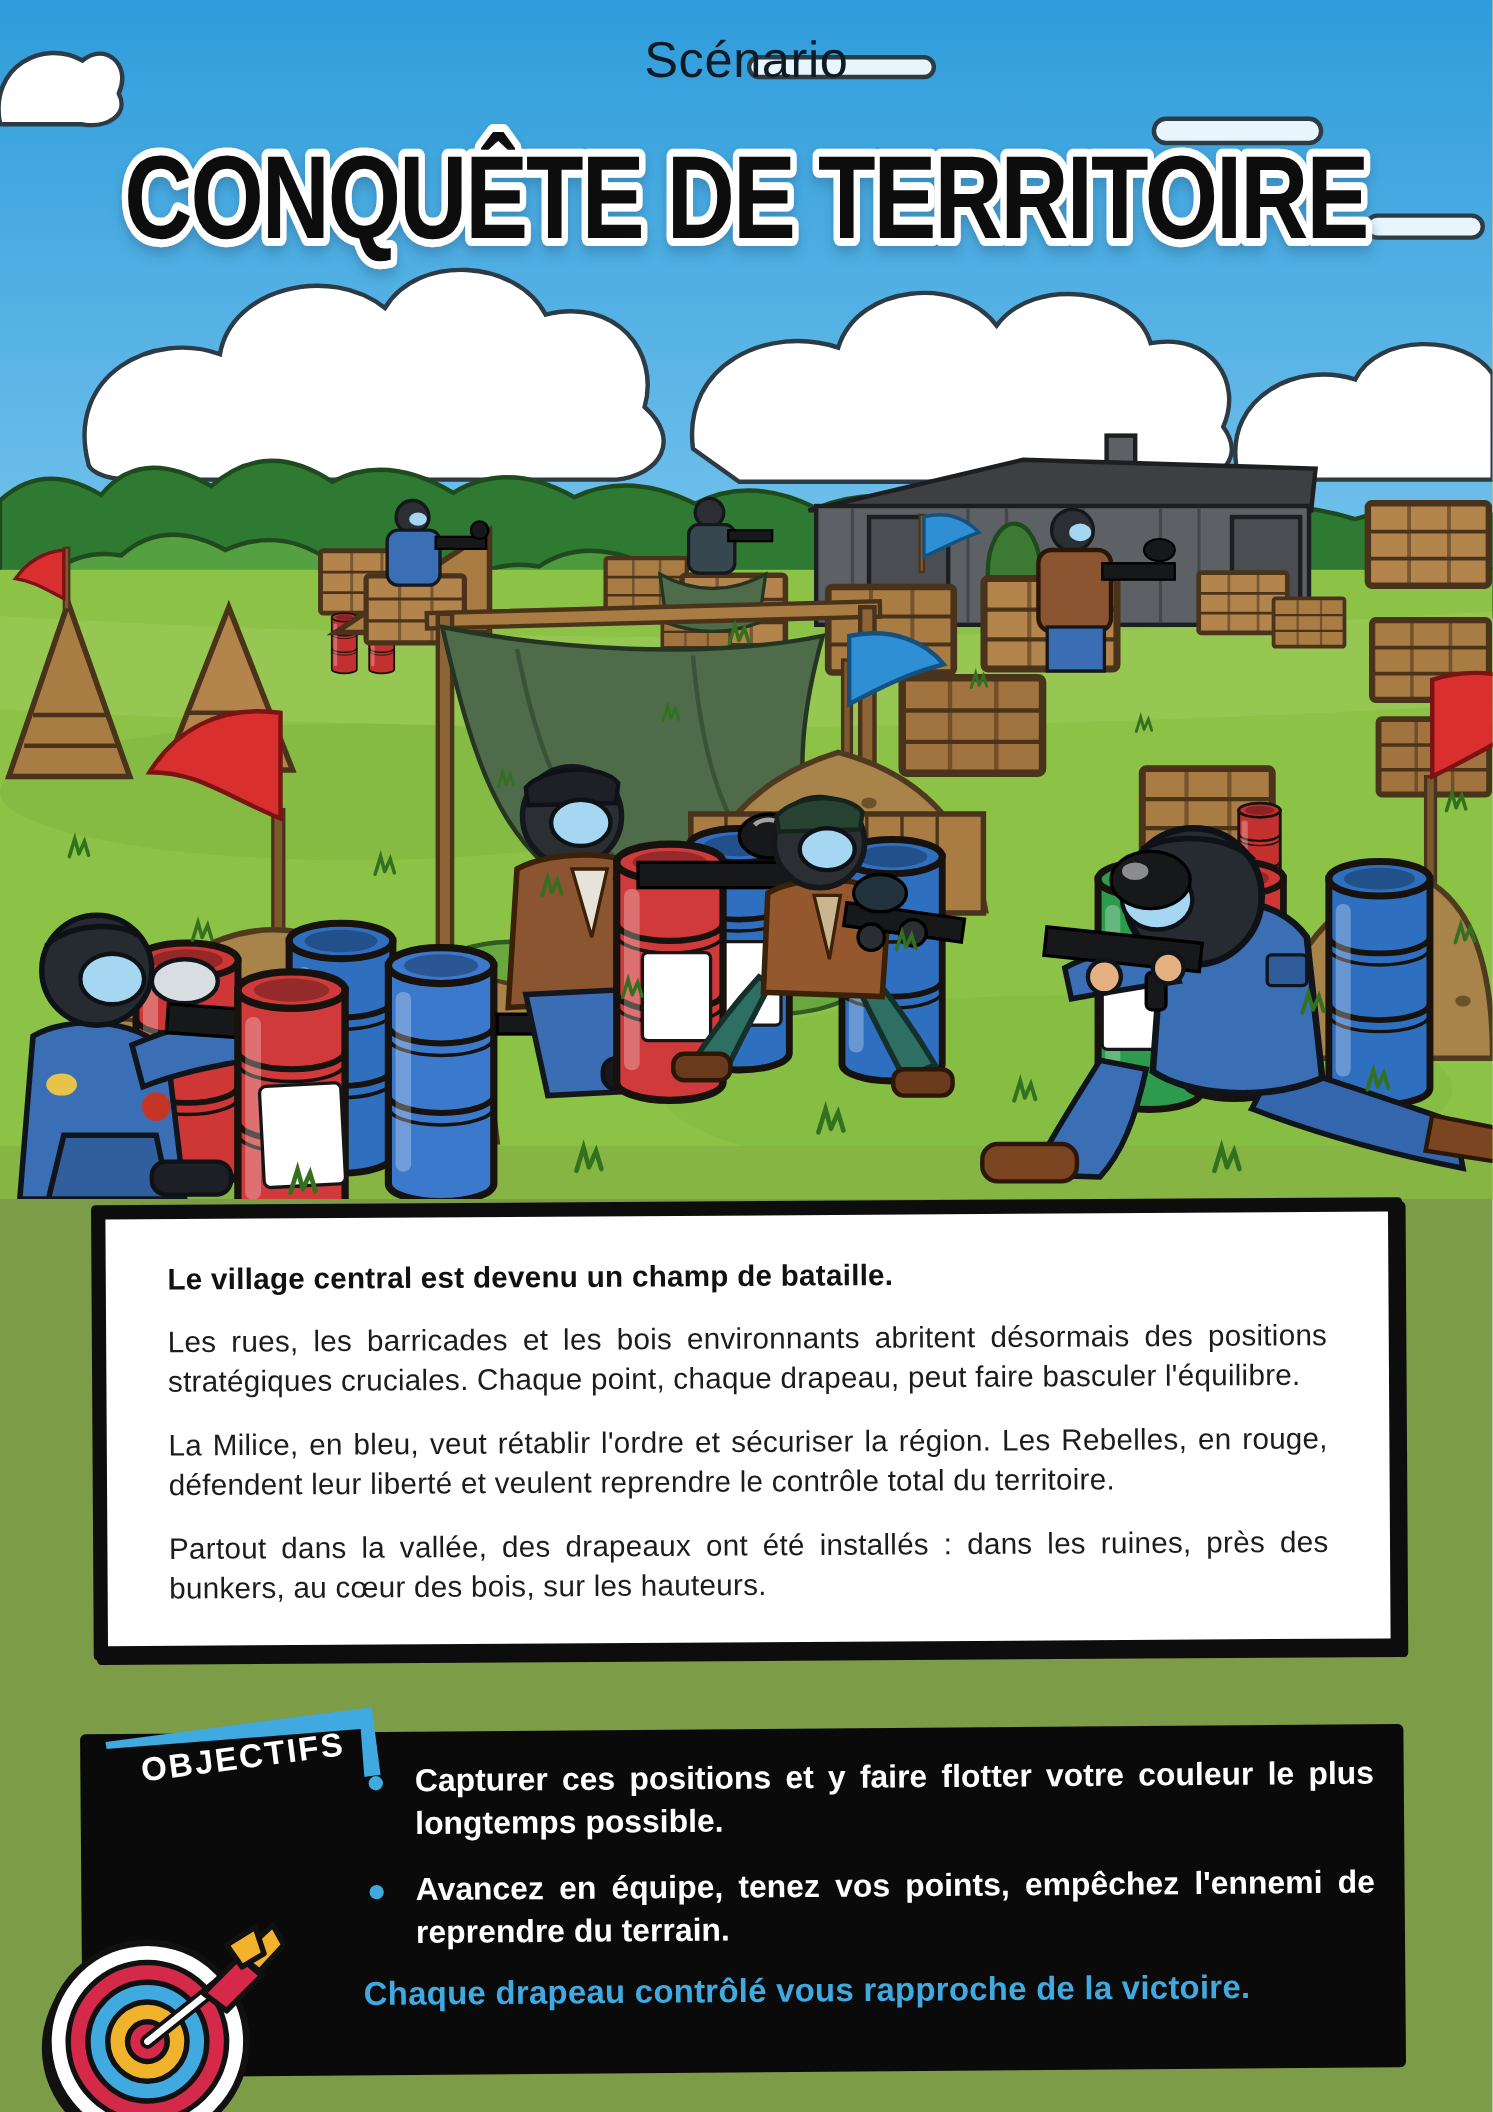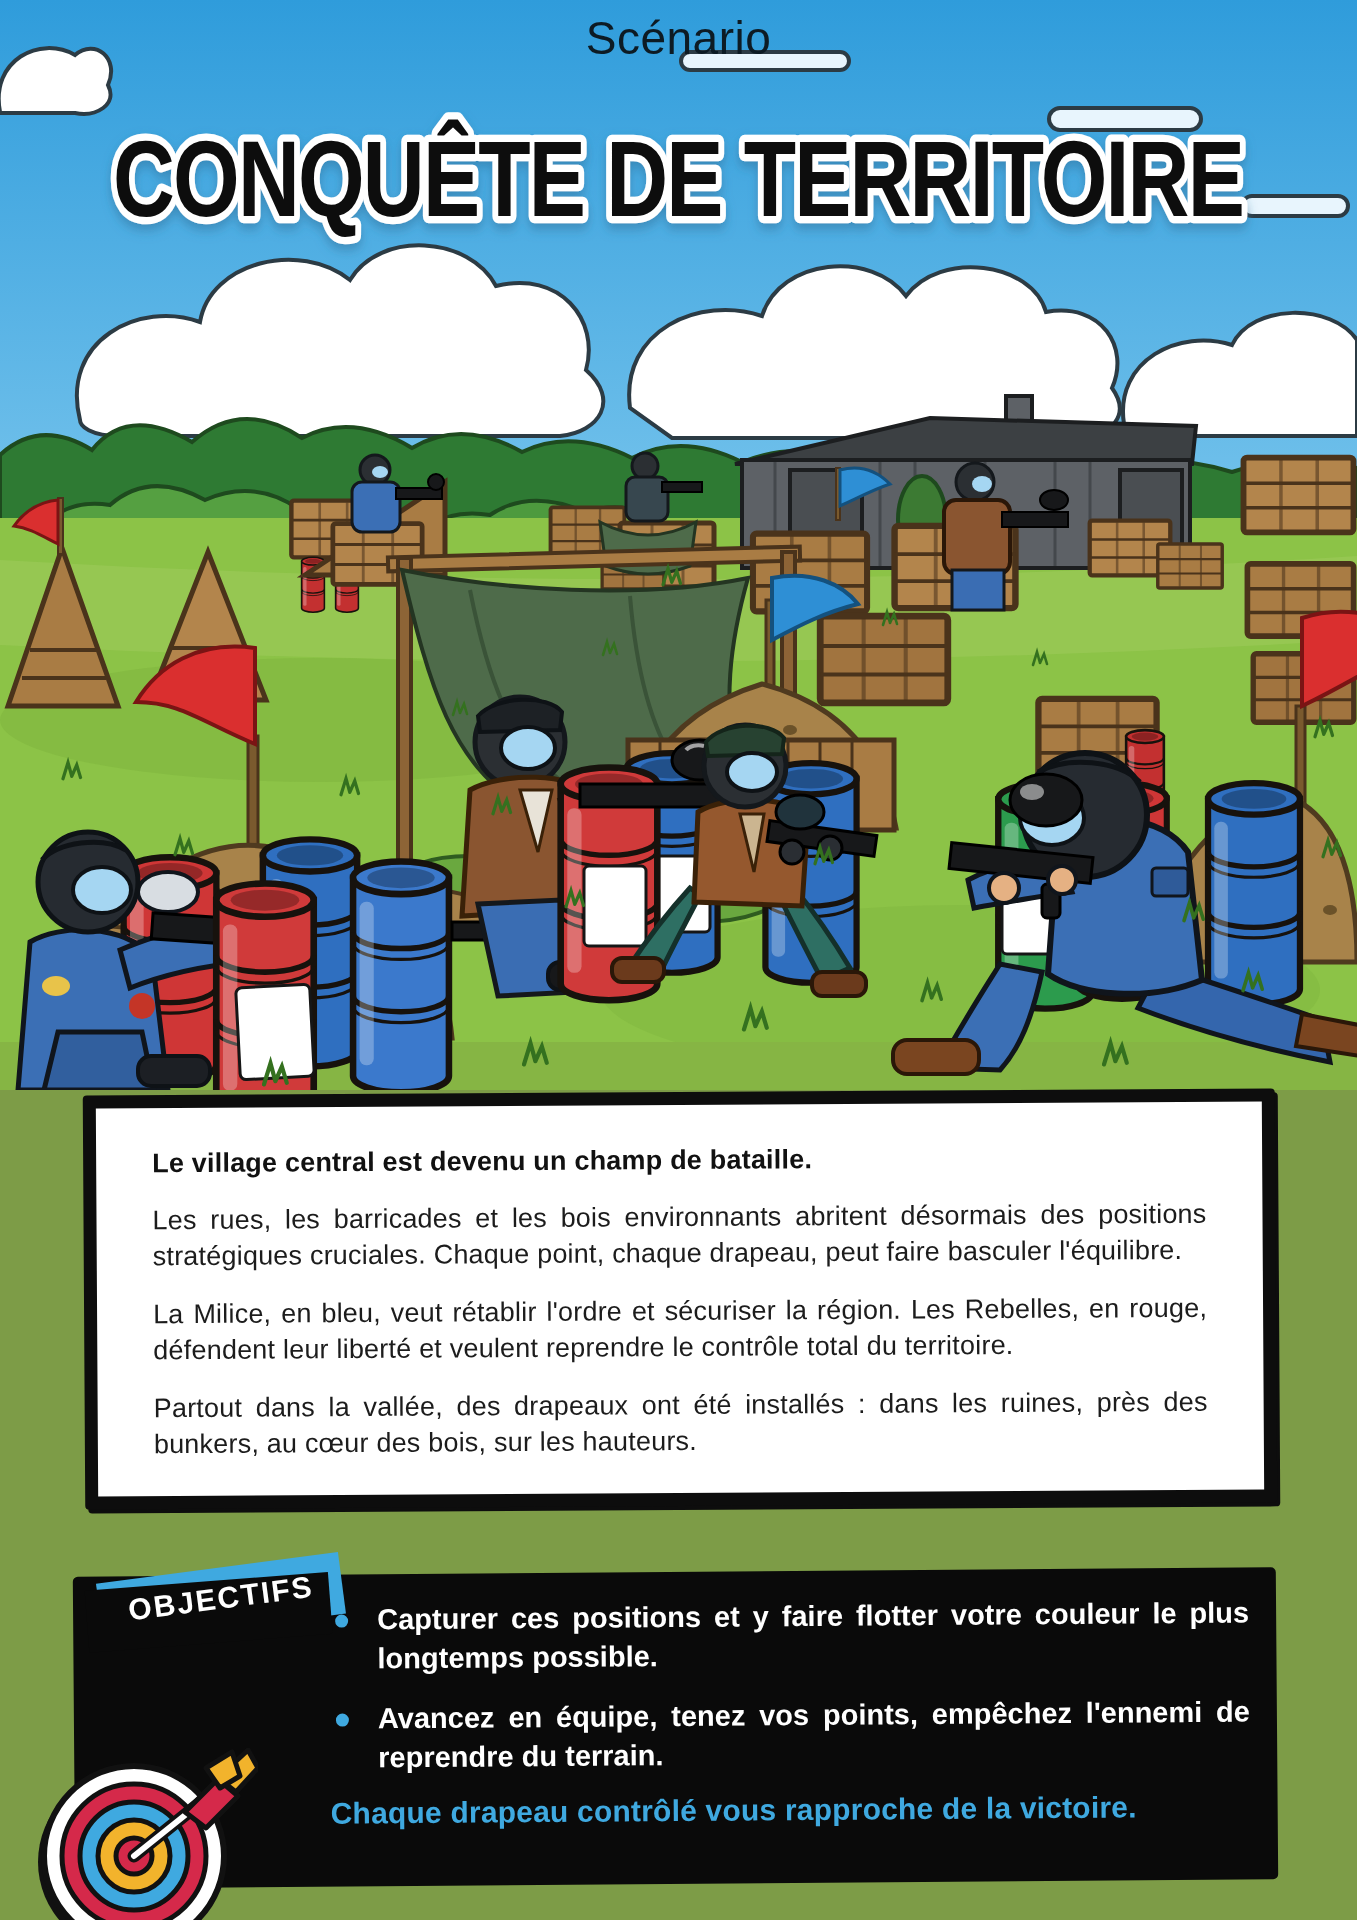--- a/index.html
+++ b/index.html
@@ -1,21 +1,21 @@
 <!DOCTYPE html>
 <html lang="fr"><head>
 <meta charset="utf-8">
 <style>
   *{margin:0;padding:0;box-sizing:border-box}
   html,body{background:#ffffff}
   body{font-family:"Liberation Sans",sans-serif}
   .poster{position:relative;width:1357px;height:1920px;overflow:hidden;background:#7d9c47}
   .illustration{position:absolute;top:0;left:0;width:1357px;height:1090px;display:block}
   
-  .brand{position:absolute;top:8px;left:0;width:100%;display:flex;justify-content:center;align-items:flex-start;gap:18px;color:#0d1b24;z-index:4}
+  .brand{position:absolute;top:24px;left:0;width:100%;display:flex;justify-content:center;align-items:flex-start;gap:18px;color:#0d1b24;z-index:4}
   .brand-light{font-size:46px;font-weight:400;letter-spacing:.5px;line-height:1.15;padding-top:4px}
   .brand-col{display:inline-flex;flex-direction:column;align-items:flex-end}
   .brand-bold{font-size:55px;font-weight:800;letter-spacing:1px;line-height:1.05}
   .brand-sub{font-size:15px;font-weight:700;margin-top:-5px;letter-spacing:.4px}
   .title-svg{position:absolute;top:110px;left:0;z-index:4}
   
   .story-box{position:absolute;left:84px;top:1092px;width:1192px;background:#ffffff;border:13px solid #0d0d0d;border-radius:4px;transform:rotate(-.35deg);padding:40px 56px 30px;box-shadow:3px 4px 0 #0d0d0d;z-index:2}
   .story-lead{font-size:27px;font-weight:700;color:#111;margin-bottom:24px;letter-spacing:.2px}
   .story-p{font-size:27px;color:#1c1c1c;line-height:1.33;margin-bottom:22px;text-align:justify;text-align-last:left;letter-spacing:.2px}
   .story-p:last-child{margin-bottom:4px}

